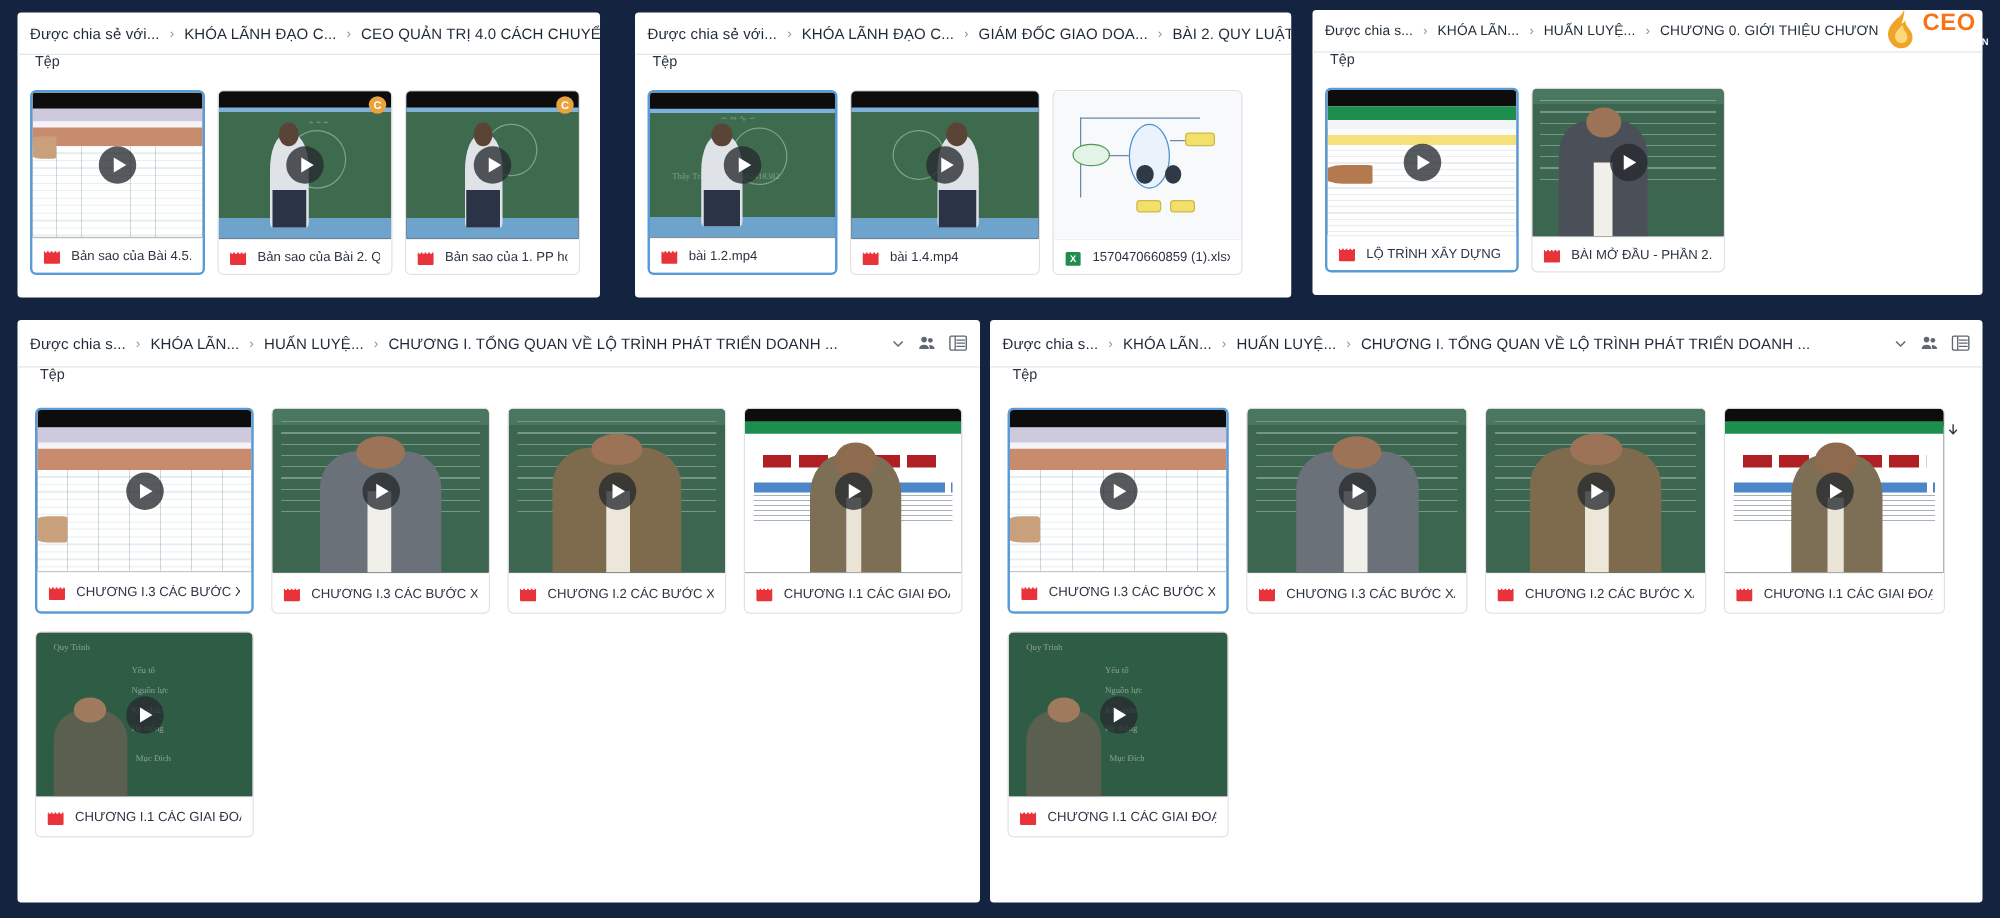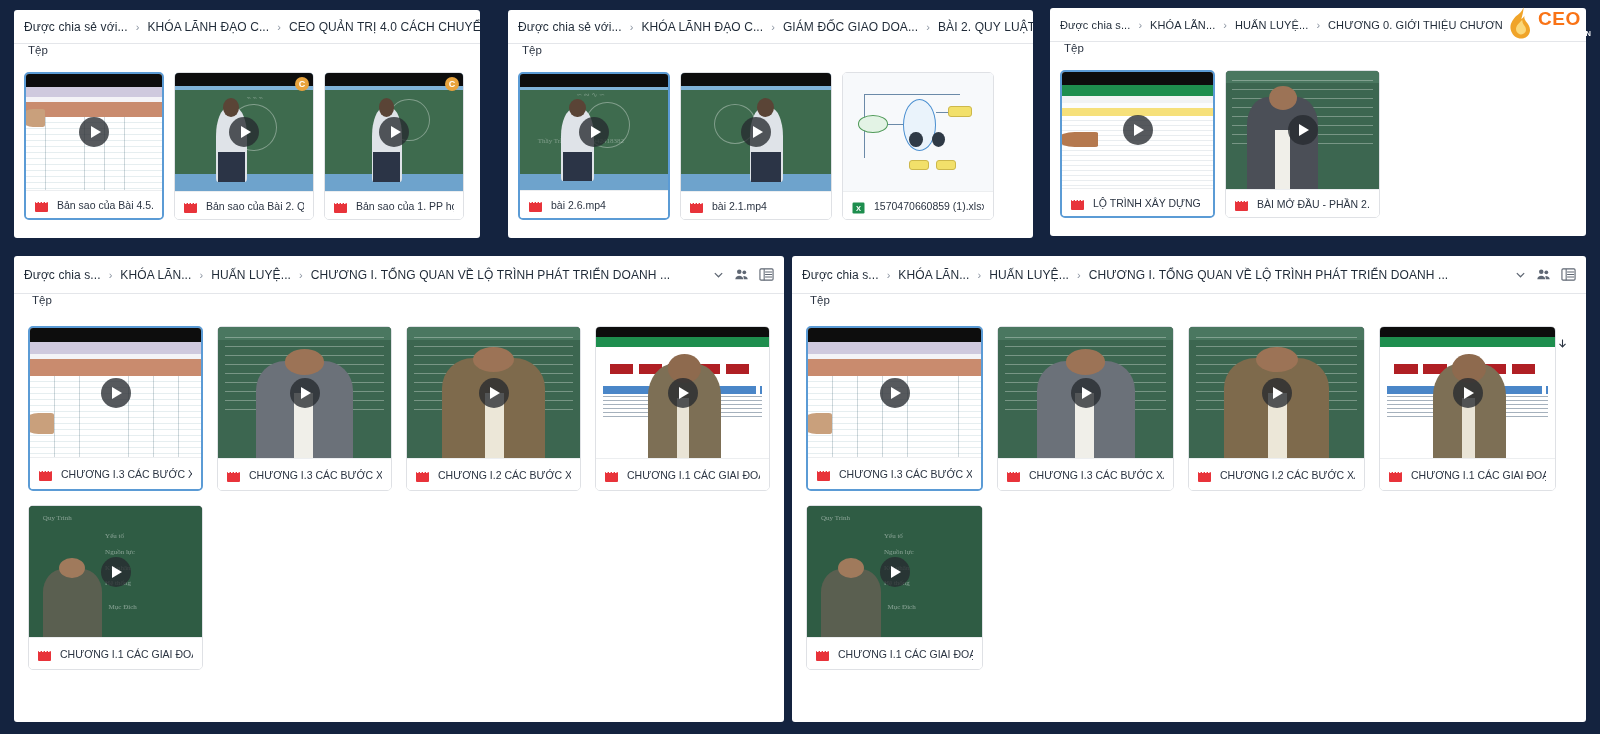--- a/index.html
+++ b/index.html
@@ -347,21 +347,21 @@
         <div class="cardfoot">
           <span class="fi">
             <svg viewBox="0 0 13 12">
                 <rect x="0" y="1" width="13" height="10" rx="1" fill="#e8333a"></rect>
                 <rect x="1" y="0" width="1.6" height="2" fill="#fff"></rect>
                 <rect x="4" y="0" width="1.6" height="2" fill="#fff"></rect>
                 <rect x="7" y="0" width="1.6" height="2" fill="#fff"></rect>
                 <rect x="10" y="0" width="1.6" height="2" fill="#fff"></rect>
               </svg>
           </span>
-          <span class="name">bài 2.6.mp4</span>
+          <span class="name">bài 1.2.mp4</span>
         </div>
       </div>
 
       <div class="card" style="width:152px;height:148px;">
         <div class="thumb">
           <div class="sc sc-board img">
             <div class="sc-top-black"></div>
             <div class="circ" style="left:22%;top:26%;width:28%;height:34%;"></div>
             <div class="person" style="left:46%;"></div>
           </div>
@@ -372,21 +372,21 @@
         <div class="cardfoot">
           <span class="fi">
             <svg viewBox="0 0 13 12">
                 <rect x="0" y="1" width="13" height="10" rx="1" fill="#e8333a"></rect>
                 <rect x="1" y="0" width="1.6" height="2" fill="#fff"></rect>
                 <rect x="4" y="0" width="1.6" height="2" fill="#fff"></rect>
                 <rect x="7" y="0" width="1.6" height="2" fill="#fff"></rect>
                 <rect x="10" y="0" width="1.6" height="2" fill="#fff"></rect>
               </svg>
           </span>
-          <span class="name">bài 2.1.mp4</span>
+          <span class="name">bài 1.4.mp4</span>
         </div>
       </div>
 
       <div class="card" style="width:152px;height:148px;">
         <div class="thumb" style="background:#fff;">
           <div class="sc sc-diag img">
             <div class="ln" style="left:14%;top:18%;width:64%;height:1px;"></div>
             <div class="ln" style="left:14%;top:18%;width:1px;height:54%;"></div>
             <div class="oval" style="left:10%;top:36%;width:20%;height:15%;"></div>
             <div class="node" style="left:40%;top:22%;width:22%;height:44%;border-radius:50%;"></div>

